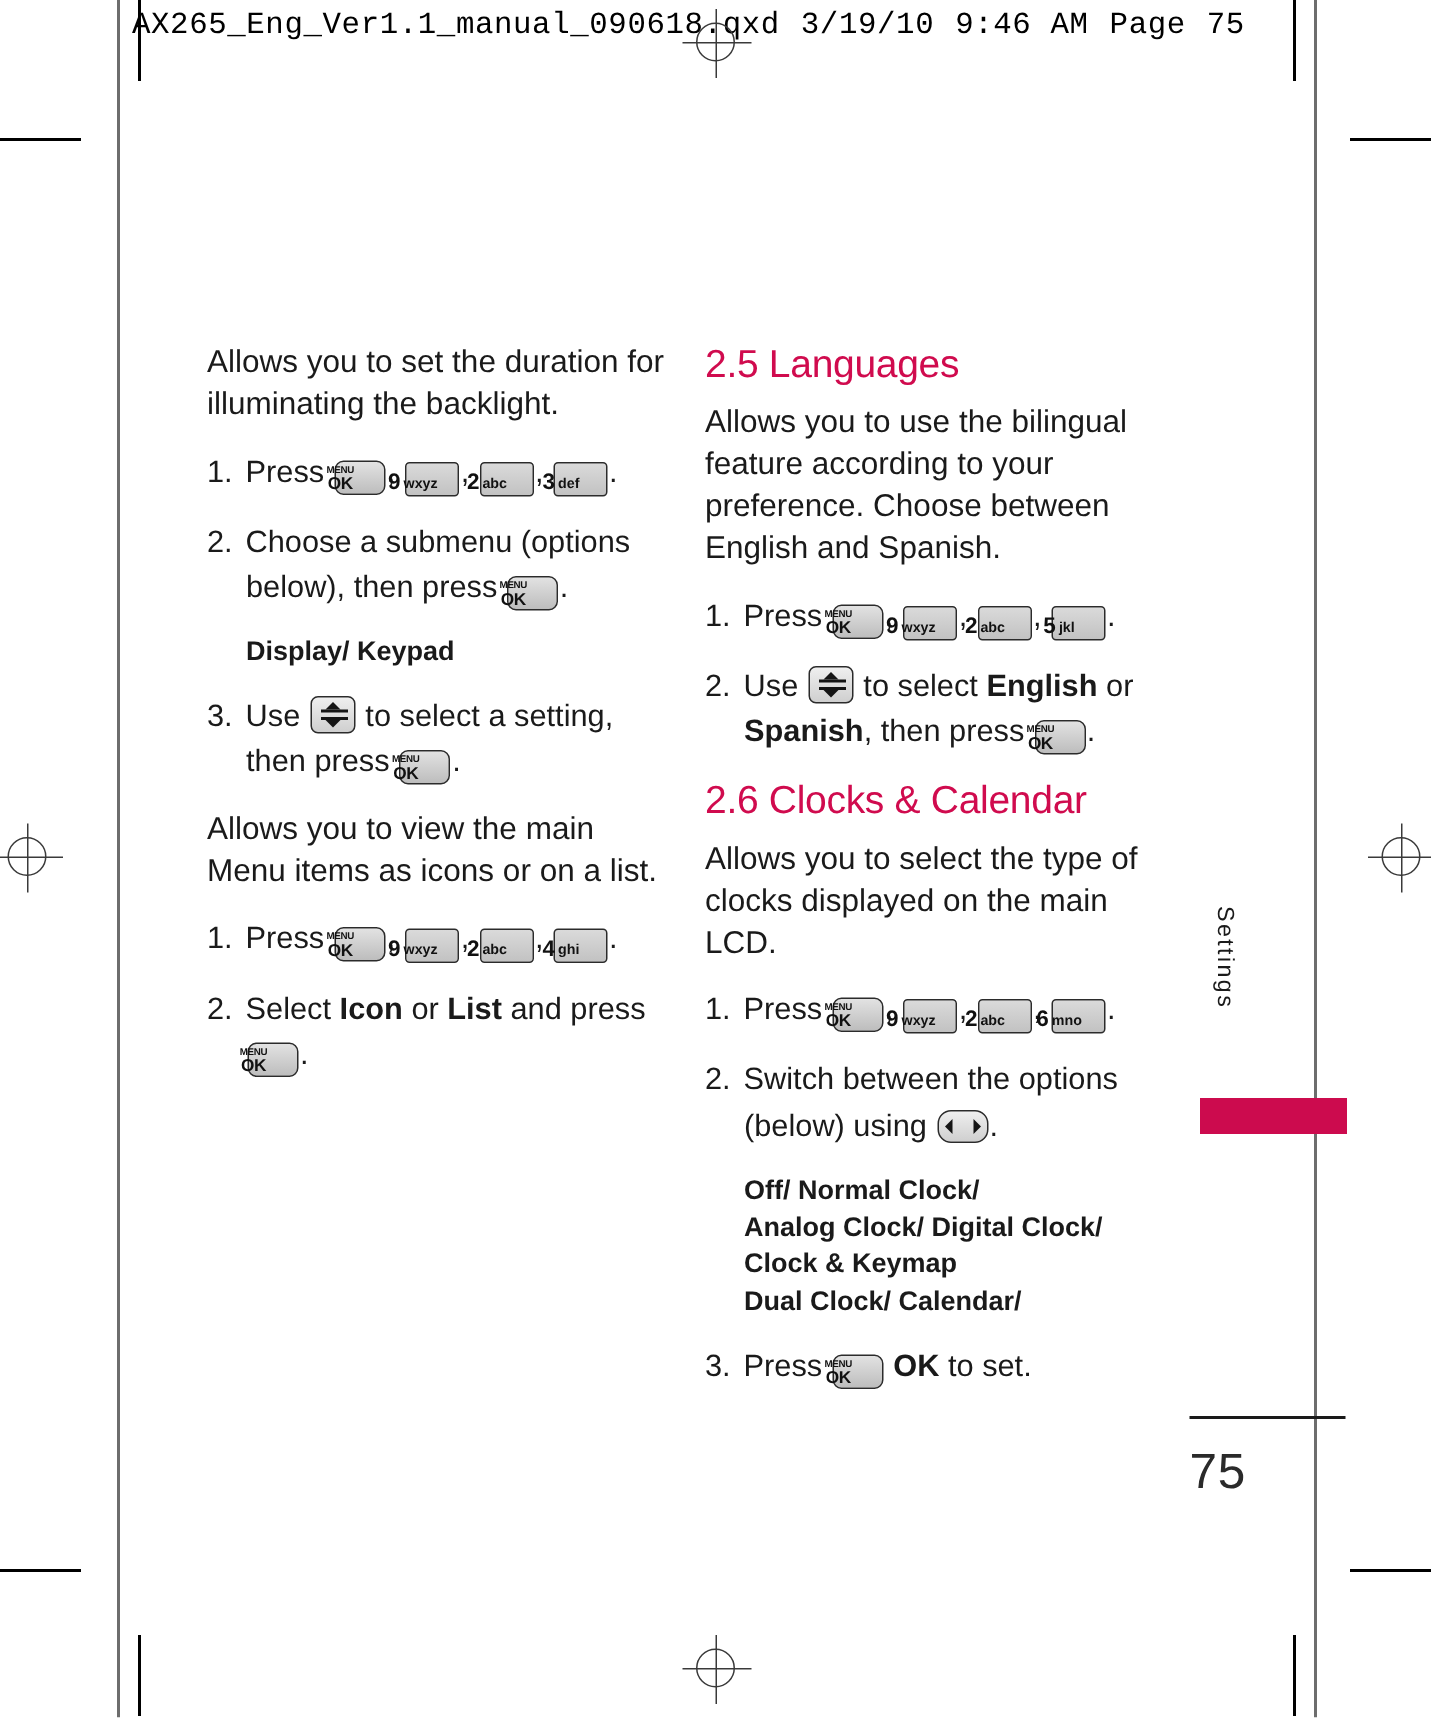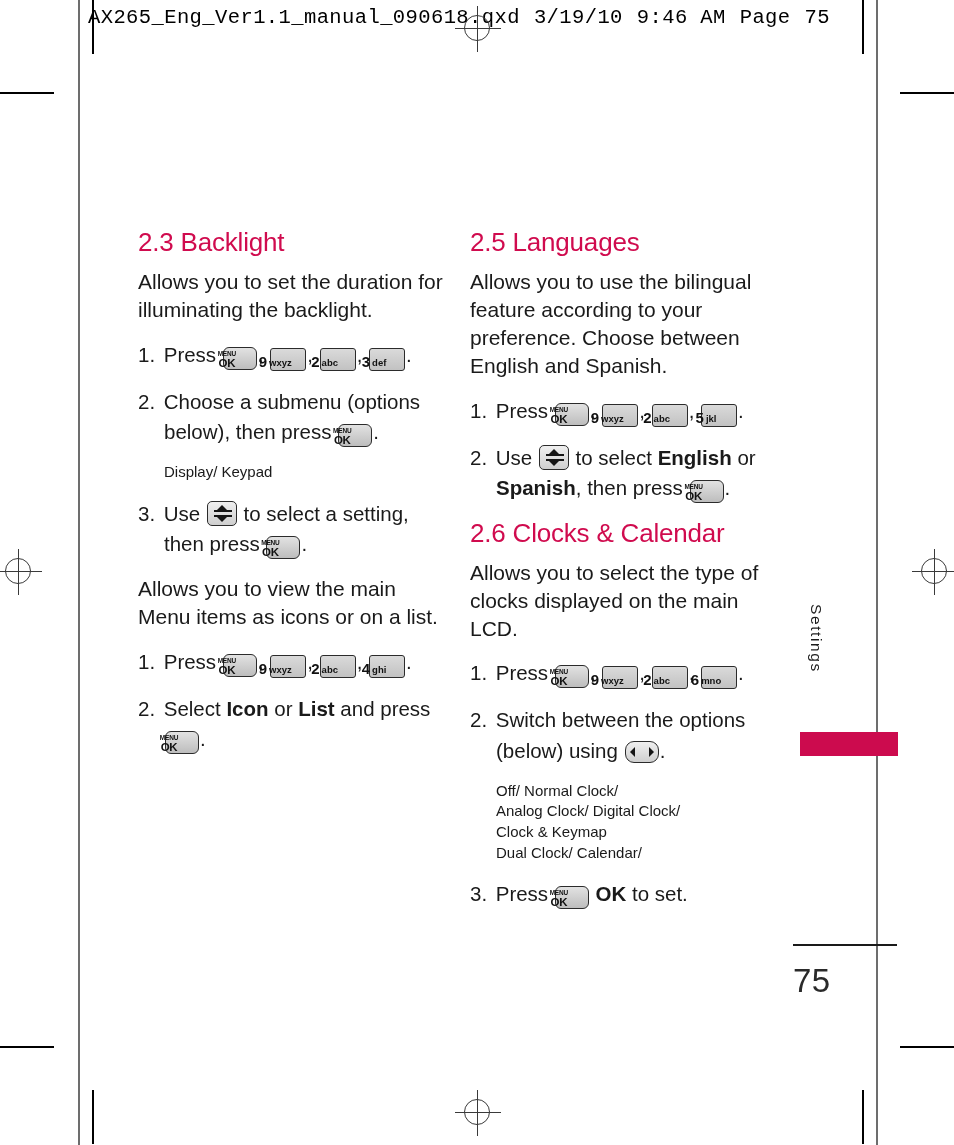--- a/index.html
+++ b/index.html
@@ -74,23 +74,23 @@
   }
   .step {
     font-size: 20.5px;
     line-height: 1.47;
     margin: 16px 0 15px 0;
     padding-left: 26px;
     text-indent: -26px;
   }
   .step .num { display: inline-block; min-width: 20px; text-indent: 0; }
   .sub {
-    font-size: 15px;
+    font-size: 18px;
     line-height: 1.38;
-    font-weight: normal;
+    font-weight: bold;
     margin: 0 0 15px 0;
     padding-left: 26px;
   }
   .sub .optline { display: block; }
   b, strong { font-weight: bold; }
 
   
   .key {
     display: inline-block;
     vertical-align: -5px;
@@ -266,21 +266,20 @@
   </div>
   <div class="regmark" style="left:455px; top:1090px;">
     <div class="cx"></div>
       <div class="cy"></div>
       <div class="ring"></div>
   </div>
 
   <div class="col col-left">
 
     <div class="block">
-      <h2 class="section-title">2.3 Backlight</h2>
       <p class="intro">Allows you to set the duration for illuminating the backlight.</p>
 
       <p class="step">
         <span class="num">1.</span>
         <span>Press</span>
         <span class="key key-menu"><span class="m">MENU</span><span class="o">OK</span></span><span>,</span>
         <span class="key key-num"><span class="d">9</span><span class="l">wxyz</span></span><span>,</span>
         <span class="key key-num"><span class="d">2</span><span class="l">abc</span></span><span>,</span>
         <span class="key key-num"><span class="d">3</span><span class="l">def</span></span><span>.</span>
       </p>

